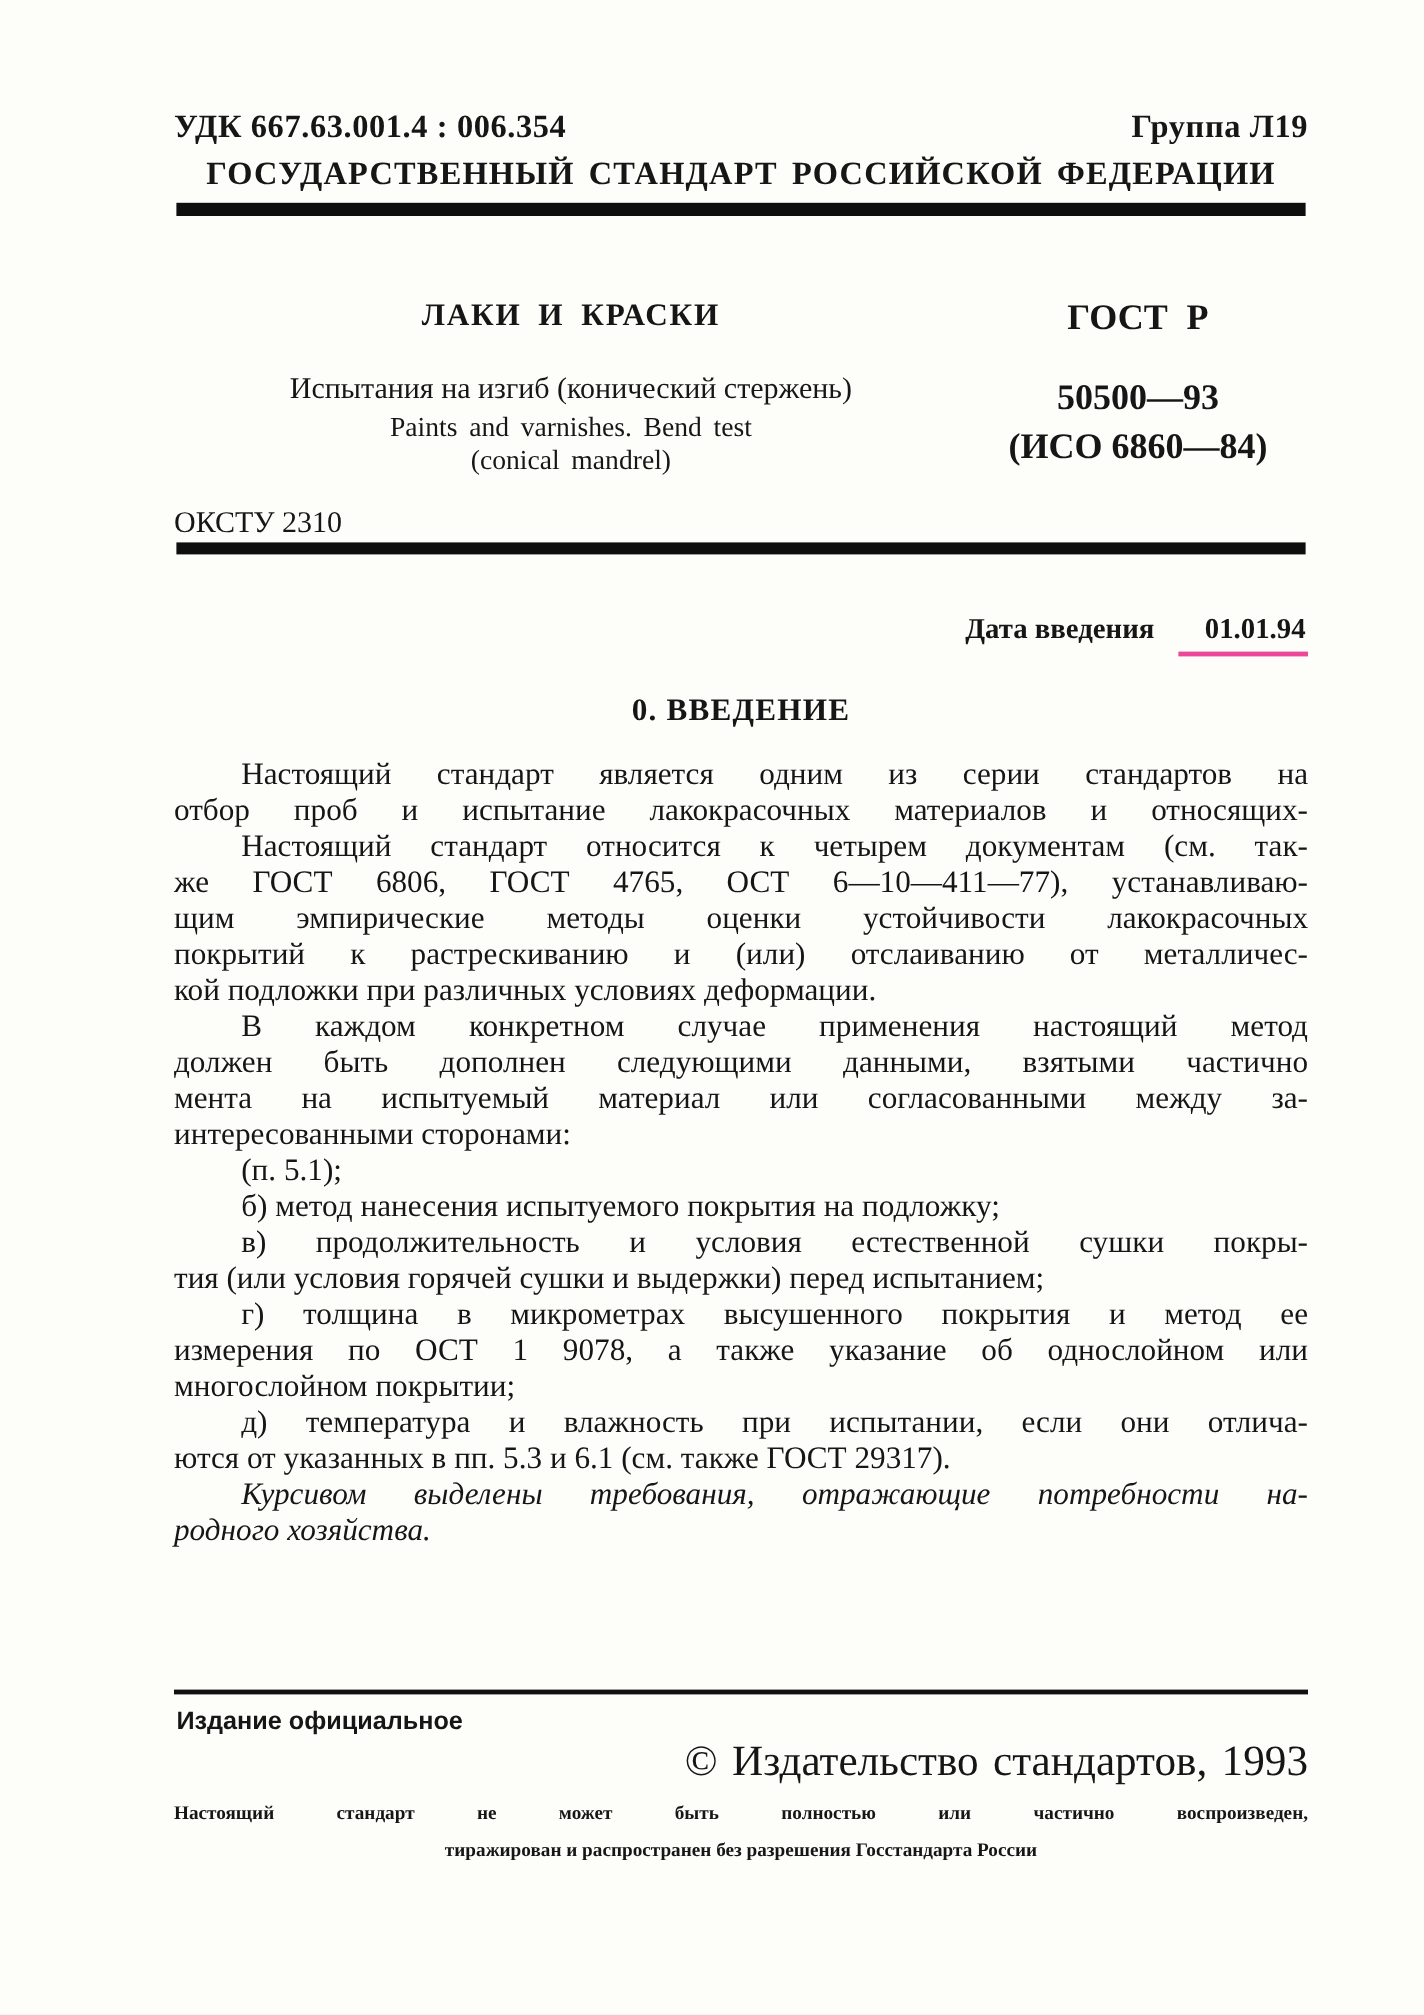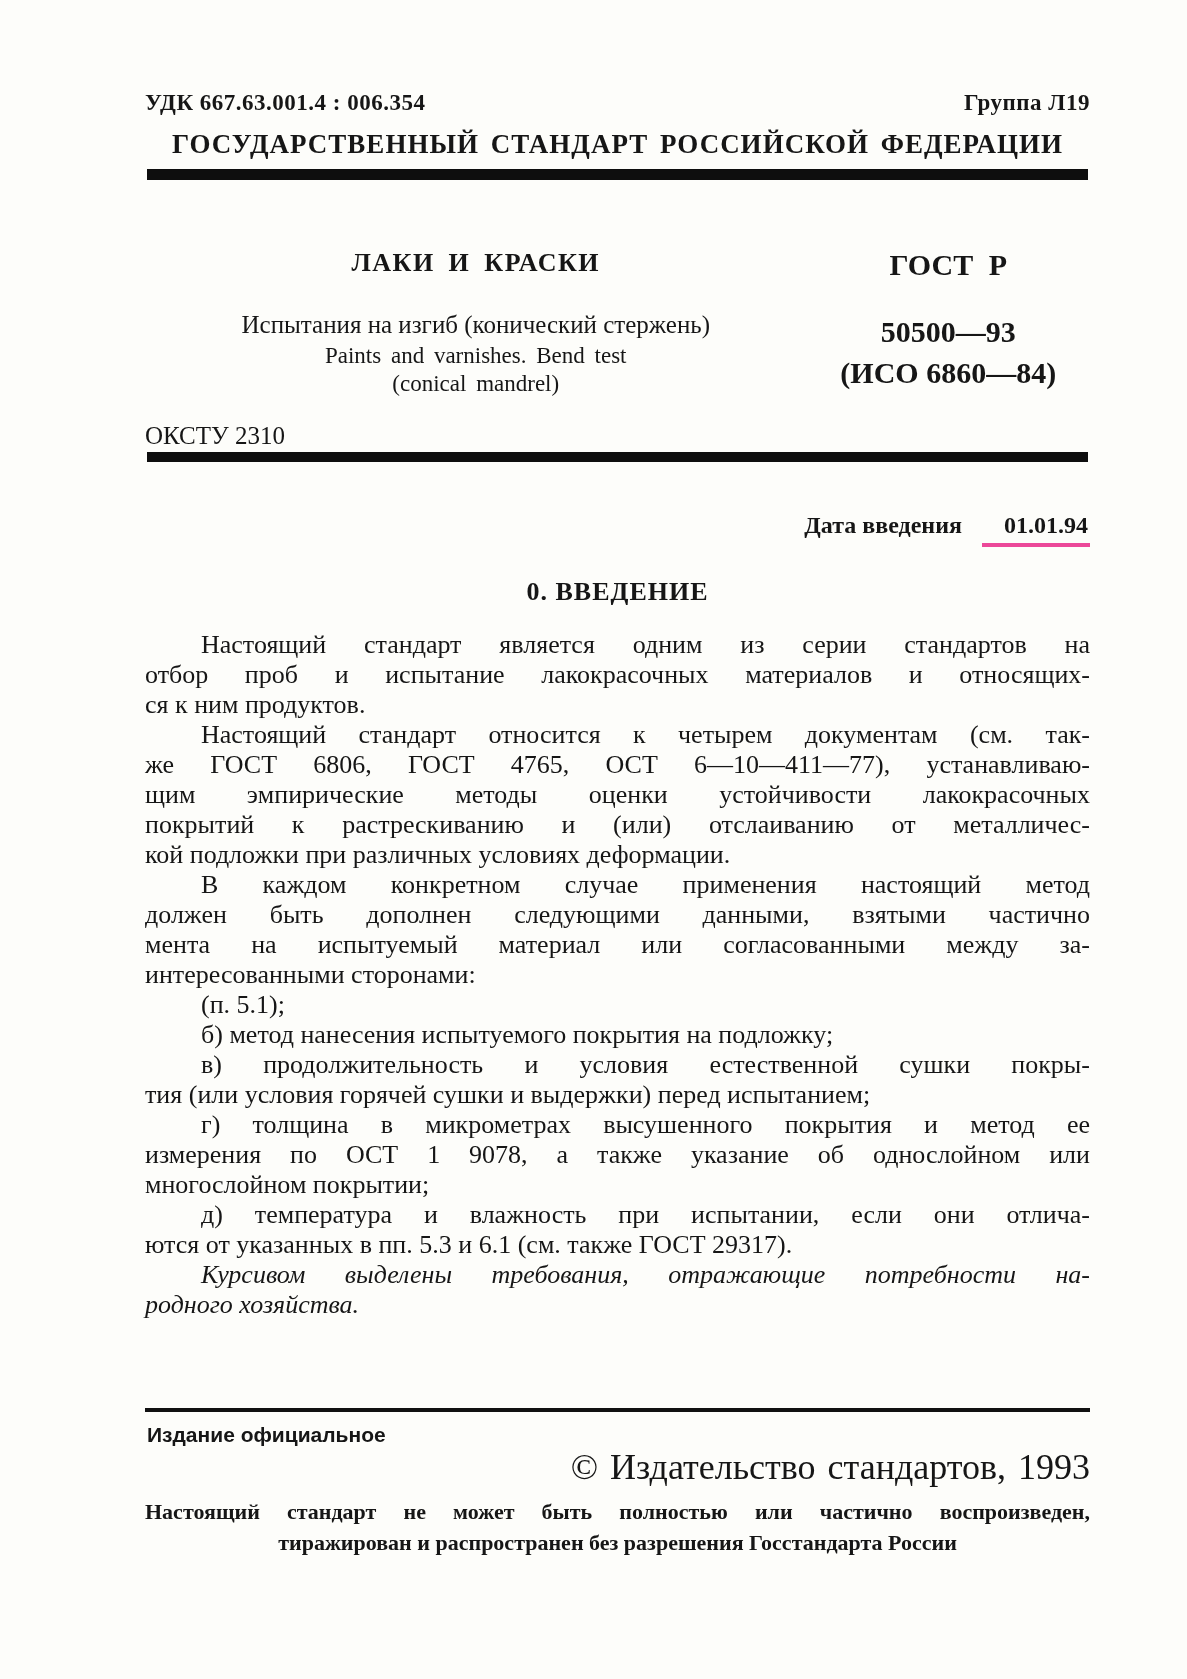--- a/index.html
+++ b/index.html
@@ -9,21 +9,21 @@
     margin:0 auto;
     background:#fdfdfa;
     color:#161616;
     font-family:"Liberation Serif", serif;
     overflow:hidden;
   }
   
   .udk-row {
     position:absolute; top:90px; left:145px; width:945px;
     display:flex; justify-content:space-between;
-    font-weight:bold; font-size:23px; letter-spacing:0.5px;
+    font-weight:bold; font-size:27px; letter-spacing:0.5px;
   }
   .fed-header {
     position:absolute; top:129px; left:145px; width:945px;
     text-align:center; font-weight:bold; font-size:27px;
     letter-spacing:1px; word-spacing:4px;
   }
   .bar { position:absolute; left:147px; width:941px; background:#0e0e0e; }
   .bar1 { top:169px; height:11px; }
   .bar2 { top:452px; height:10px; }
   
@@ -70,21 +70,21 @@
     position:absolute; top:1423px; left:147px;
     font-family:"Liberation Sans", sans-serif;
     font-weight:bold; font-size:21px;
   }
   .copyright {
     position:absolute; top:1446px; right:97px;
     font-size:36px; word-spacing:3px;
   }
   .notice {
     position:absolute; top:1496px; left:145px; width:945px;
-    font-weight:bold; font-size:22px; line-height:31px;
+    font-weight:bold; font-size:16px; line-height:31px;
   }
   .notice .tline { text-align:justify; text-align-last:justify; }
   .notice .tline.last { text-align:center; text-align-last:center; }
 </style>
 </head>
 <body>
 
 <div class="page">
 
   <div class="udk-row">
@@ -117,21 +117,20 @@
   <div class="date-row">
     <span>Дата введения</span><span class="date-value">01.01.94</span>
   </div>
 
   <div class="section-heading">0. ВВЕДЕНИЕ</div>
 
   <div class="body-text">
     <div class="para">
         <div class="tline">Настоящий стандарт является одним из серии стандартов на</div>
         <div class="tline">отбор проб и испытание лакокрасочных материалов и относящих-</div>
-        <div class="tline last">ся к ним продуктов.</div>
       </div>
     <div class="para">
         <div class="tline">Настоящий стандарт относится к четырем документам (см. так-</div>
         <div class="tline">же ГОСТ 6806, ГОСТ 4765, ОСТ 6—10—411—77), устанавливаю-</div>
         <div class="tline">щим эмпирические методы оценки устойчивости лакокрасочных</div>
         <div class="tline">покрытий к растрескиванию и (или) отслаиванию от металличес-</div>
         <div class="tline last">кой подложки при различных условиях деформации.</div>
       </div>
     <div class="para">
         <div class="tline">В каждом конкретном случае применения настоящий метод</div>

